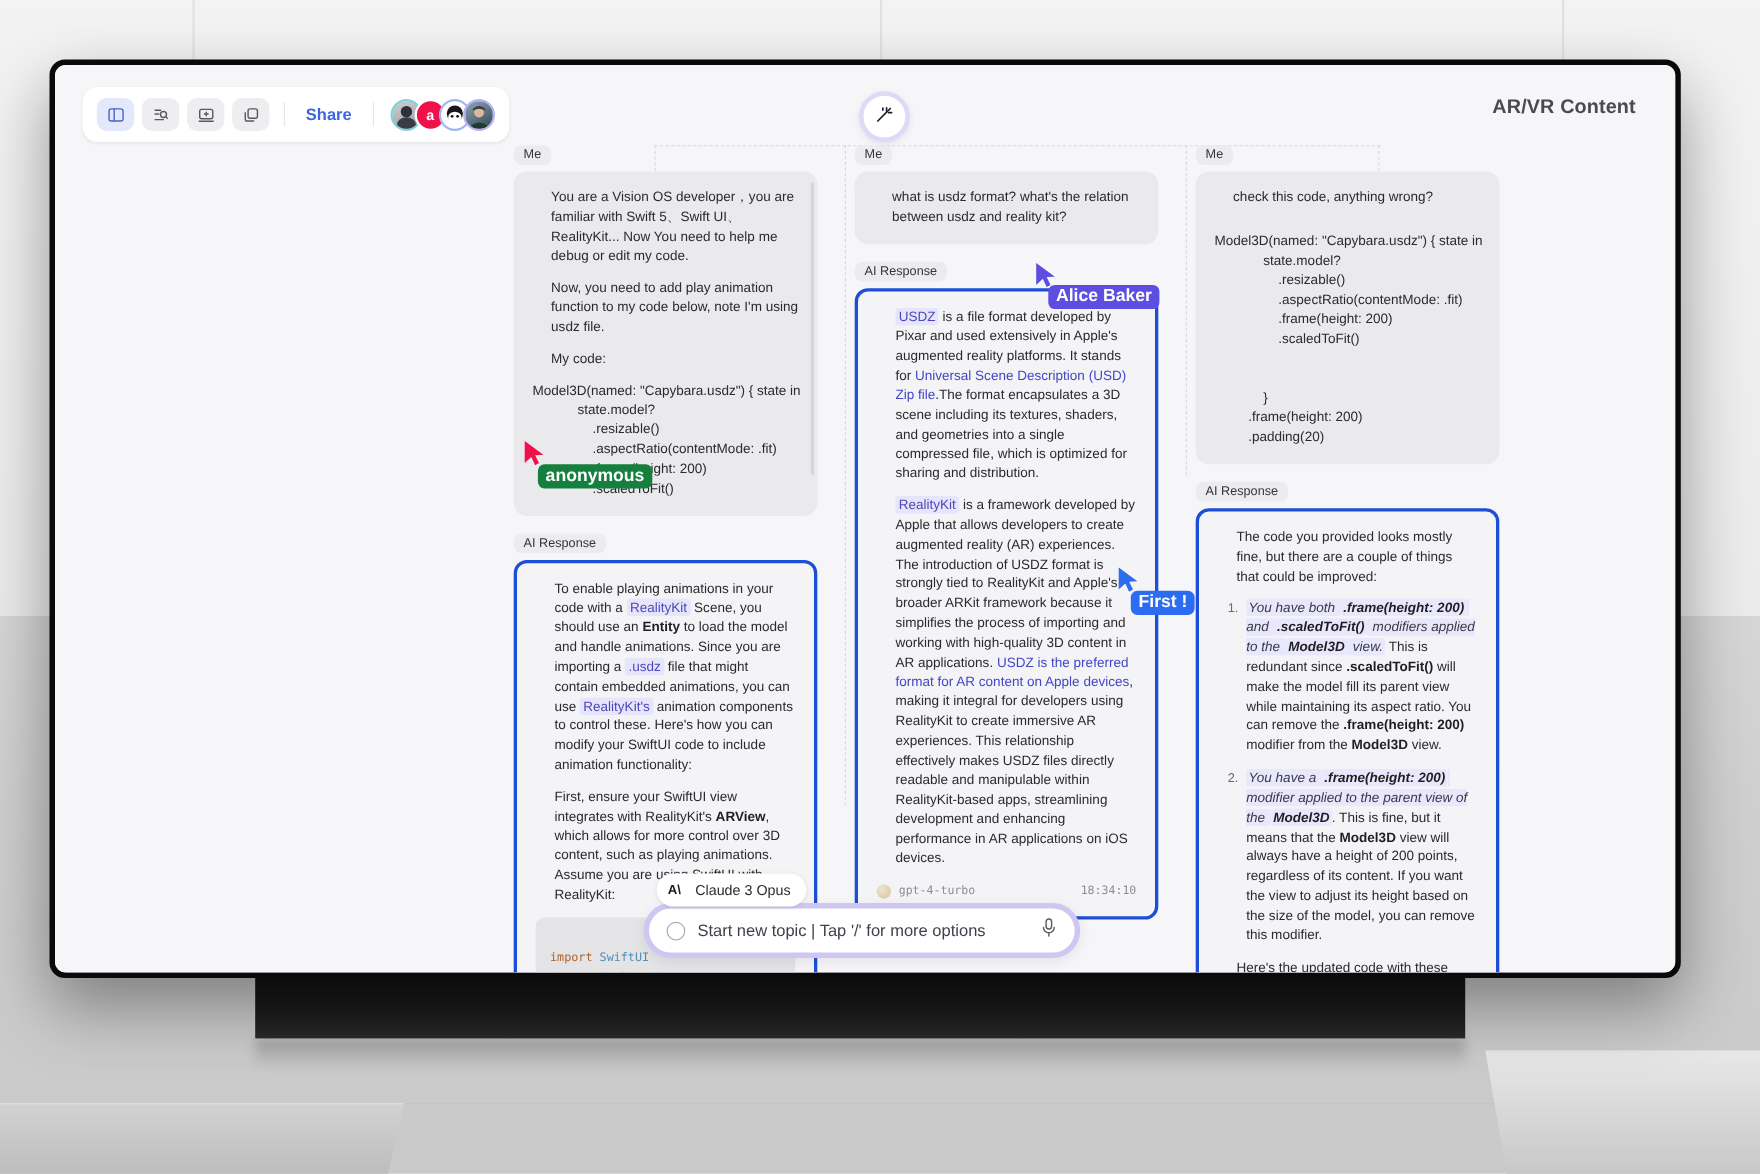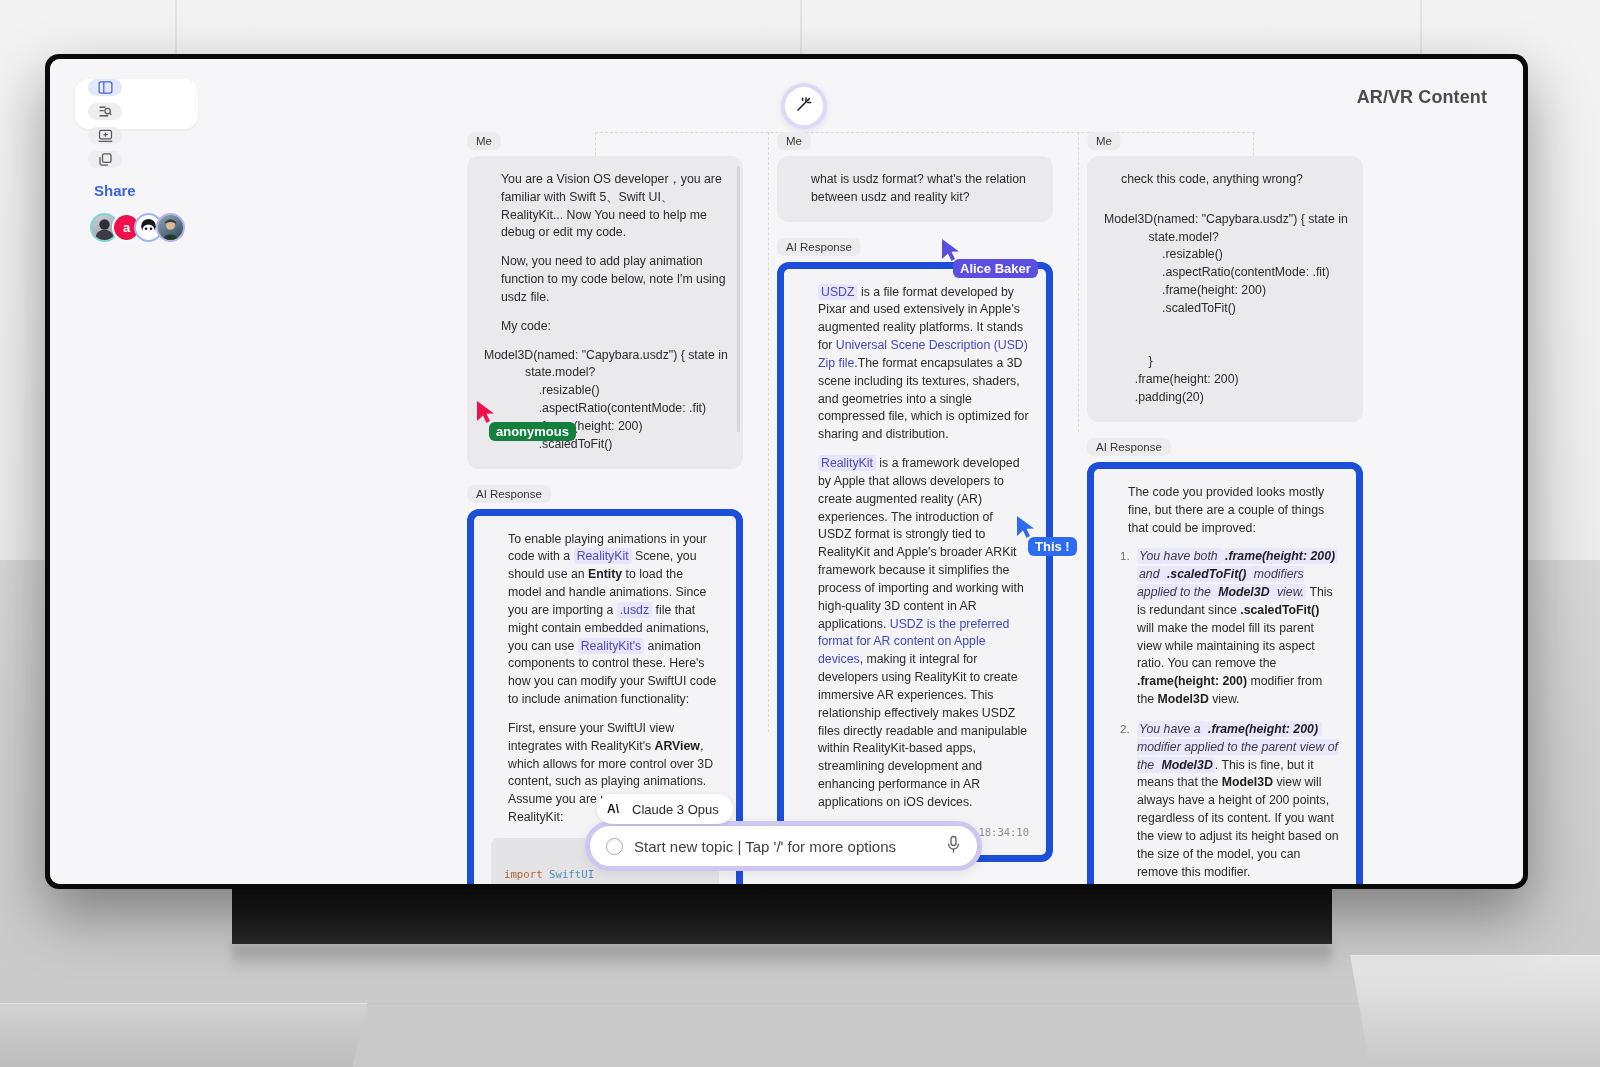--- a/index.html
+++ b/index.html
@@ -43,22 +43,22 @@
 
   
   .canvas { position:absolute; inset:0; background:#f6f6f8; overflow:hidden; }
 
   
   .guide-v { position:absolute; width:0; border-left:1px dashed #d7d7de; }
   .guide-h { position:absolute; height:0; border-top:1px dashed #d7d7de; }
 
   
   .toolbar { position:absolute; left:25px; top:20px; height:50px;
-    background:#ffffff; border-radius:14px; display:flex; align-items:flex-start;
-    padding:0 13px; gap:7px; box-shadow:0 1px 3px rgba(0,0,0,0.06);flex-direction:column; }
+    background:#ffffff; border-radius:14px; display:flex; align-items:center;
+    padding:0 13px; gap:7px; box-shadow:0 1px 3px rgba(0,0,0,0.06); }
   .tb-btn { width:34px; height:30px; border-radius:9px; background:#eeeef1;
     display:flex; align-items:center; justify-content:center; cursor:pointer; }
   .tb-btn.active { background:#e3e8fb; }
   .tb-btn svg { display:block; }
   .tb-div { width:1px; height:22px; background:#e3e3e8; margin:0 6px; }
   .share-btn { color:#3b64e0; font-size:15px; font-weight:600; cursor:pointer;
     padding:0 6px; white-space:nowrap; }
   .avatars { display:flex; align-items:center; margin-left:2px; }
   .av { width:29px; height:29px; border-radius:50%; margin-left:-7px;
     border:2px solid #fff; background-size:cover; position:relative;
@@ -82,21 +82,21 @@
   .col { position:absolute; width:276px; }
   .col.c1 { left:417px; top:72px; }
   .col.c2 { left:727px; top:72px; }
   .col.c3 { left:1037px; top:72px; }
 
   .tag { display:inline-block; background:#ececee; color:#35353b; font-size:11.5px;
     border-radius:7px; padding:3px 9px; margin-bottom:6px; position:relative; z-index:3; }
 
   .bubble { background:#eaeaec; border-radius:12px; padding:15px 17px;
     font-size:12.3px; line-height:1.45; color:#2a2a30; position:relative; }
-  .bubble.ai { background:#f4f4f6; border:7px solid #1d4ed8; }
+  .bubble.ai { background:#f4f4f6; border:3px solid #1d4ed8; }
   .bubble p { margin-bottom:11px;margin-left:17px; }
   .bubble p:last-child { margin-bottom:0; }
   .bubble .blank { height:11px; }
 
   .codeplain { white-space:pre; font-size:12.3px; line-height:1.45; }
 
   .hl { background:#e7e5fb; color:#4d49b8; border-radius:3px; padding:1px 3px; }
   .hl-plain { background:#e9e7fb; border-radius:3px; padding:1px 2px; color:#3a3a45;font-style:italic; }
   .bl { color:#4347c4; }
   .bold { font-weight:700; color:#1e1e24; }
@@ -117,21 +117,21 @@
   .meta-left { display:flex; align-items:center; gap:7px; }
   .meta-dot { width:13px; height:13px; border-radius:50%;
     background: radial-gradient(circle at 35% 35%, #efe4cf, #d6c3a3); }
 
   ol.steps { margin:4px 0 0 0; padding-left:22px; }
   ol.steps > li { margin-bottom:12px; padding-left:4px; }
   ol.steps > li::marker { color:#6a6a74; font-size:11.6px; }
 
   
   .cursor { position:absolute; z-index:40; }
-  .cursor .lbl { position:absolute; white-space:nowrap; font-size:13px;
+  .cursor .lbl { position:absolute; white-space:nowrap; font-size:16px;
     font-weight:600; color:#fff; border-radius:6px; padding:2px 7px; }
 
   
   .model-pill { position:absolute; left:547px; top:735px; height:30px;
     background:#fff; border-radius:16px; display:flex; align-items:center;
     gap:8px; padding:0 14px 0 5px; box-shadow:0 1px 5px rgba(0,0,0,0.10); z-index:45; }
   .model-badge { width:22px; height:22px; border-radius:50%; background:#fff;
     display:flex; align-items:center; justify-content:center;
     font-size:12px; font-weight:700; color:#1a1a1a; }
   .model-name { font-size:13px; color:#2b2b30; }
@@ -350,21 +350,21 @@
     <svg width="22" height="26" viewBox="0 0 22 26">
       <path d="M2 2 L2 22 L8 16.5 L11.5 24 L15 22 L11.5 14.8 L19 14.5 Z" fill="#5b4ee0"></path>
     </svg>
     <span class="lbl" style="left:13px; top:22px; background:#5b4ee0;">Alice Baker</span>
   </div>
 
   <div class="cursor" style="left:965px; top:455px;">
     <svg width="22" height="26" viewBox="0 0 22 26">
       <path d="M2 2 L2 22 L8 16.5 L11.5 24 L15 22 L11.5 14.8 L19 14.5 Z" fill="#2d6cf0"></path>
     </svg>
-    <span class="lbl" style="left:13px; top:23px; background:#2d6cf0;">This !</span>
+    <span class="lbl" style="left:13px; top:23px; background:#2d6cf0;">First !</span>
   </div>
 
   <div class="model-pill">
     <span class="model-badge">A\</span>
     <span class="model-name">Claude 3 Opus</span>
   </div>
 
   <div class="composer">
     <span class="circ"></span>
     <span class="ph">Start new topic | Tap '/' for more options</span>

